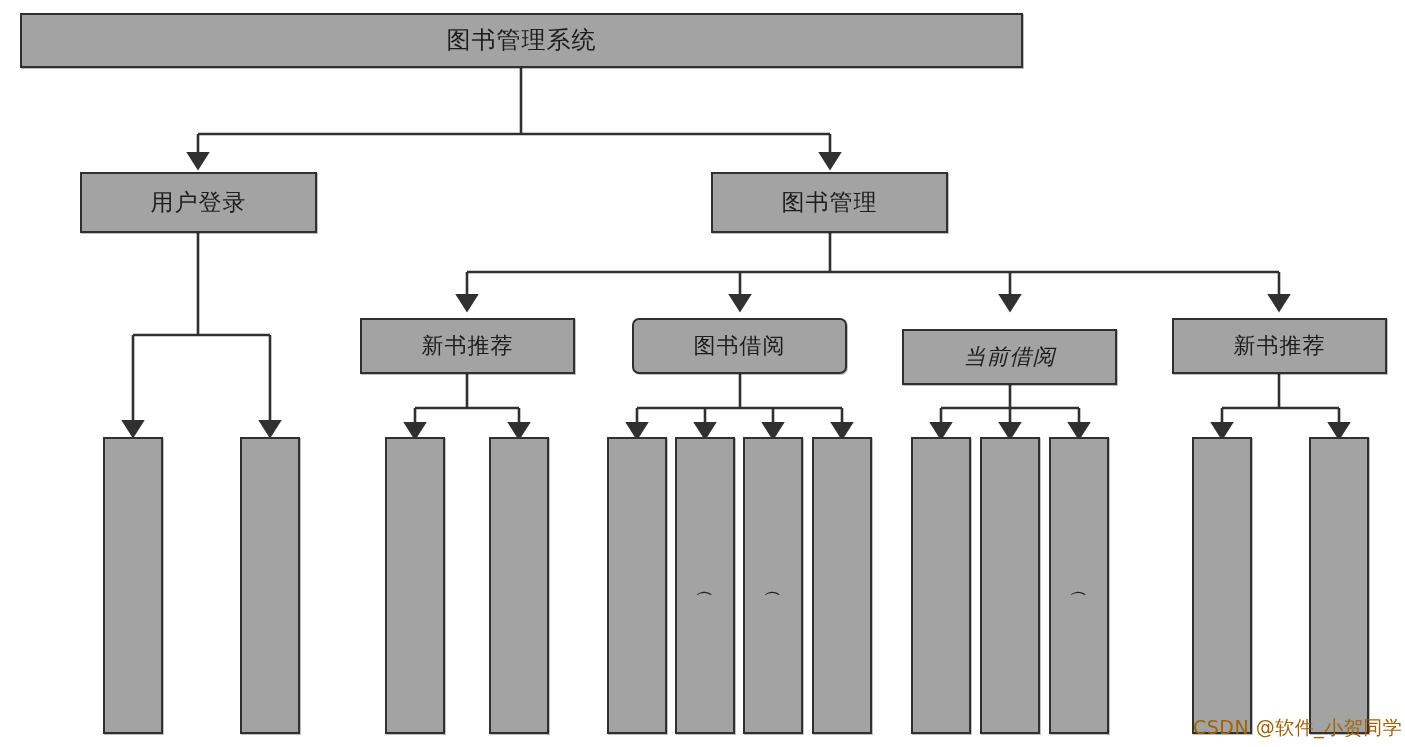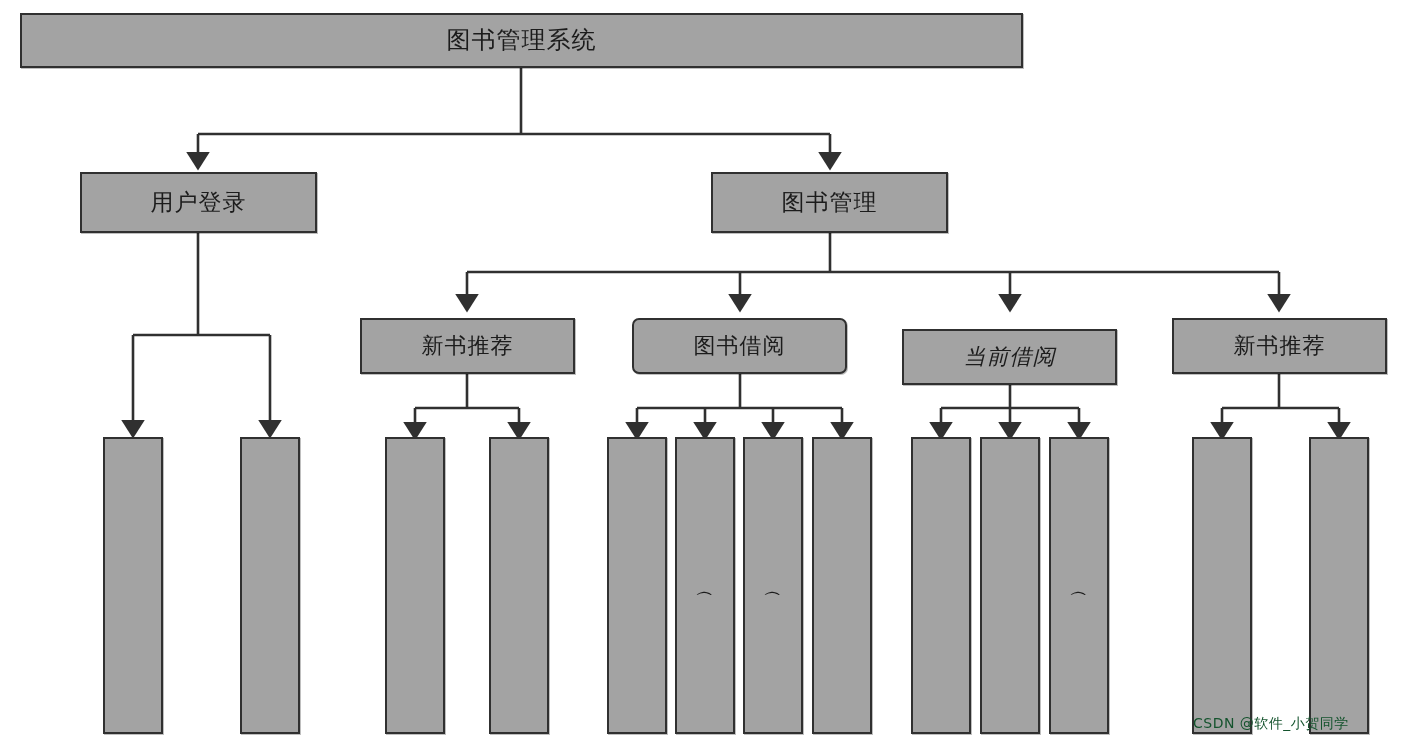--- a/index.html
+++ b/index.html
@@ -59,22 +59,22 @@
     text-orientation: upright;
     font-size: 22px;
     line-height: 1.08;
     letter-spacing: 2px;
     white-space: normal;
     max-height: 100%;
     overflow: hidden;
   }
   .watermark {
     position: absolute;
-    font-size: 14px;
-    color: #14532d;
+    font-size: 19px;
+    color: #a16207;
     white-space: nowrap;
     letter-spacing: 0.5px;
     user-select: none;
   }
 </style>
 </head>
 <body>
 
 <div id="canvas">
 

